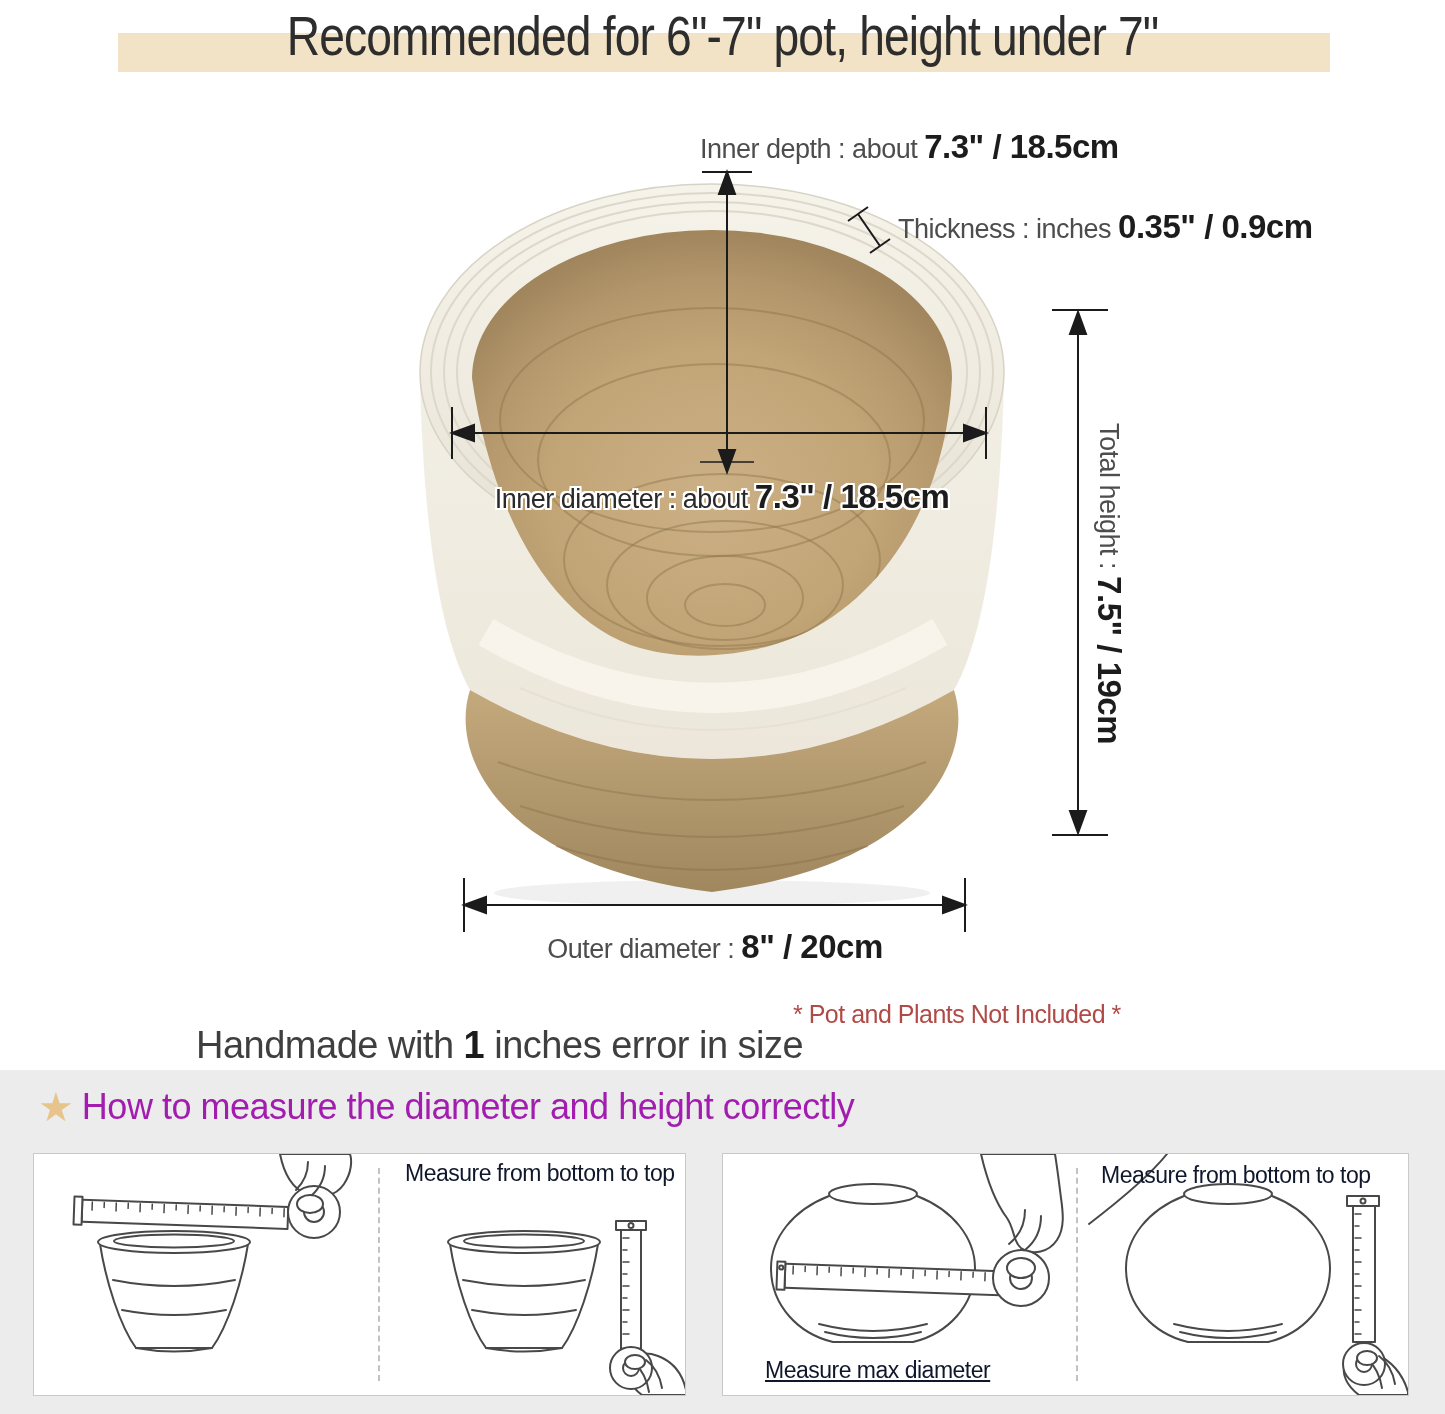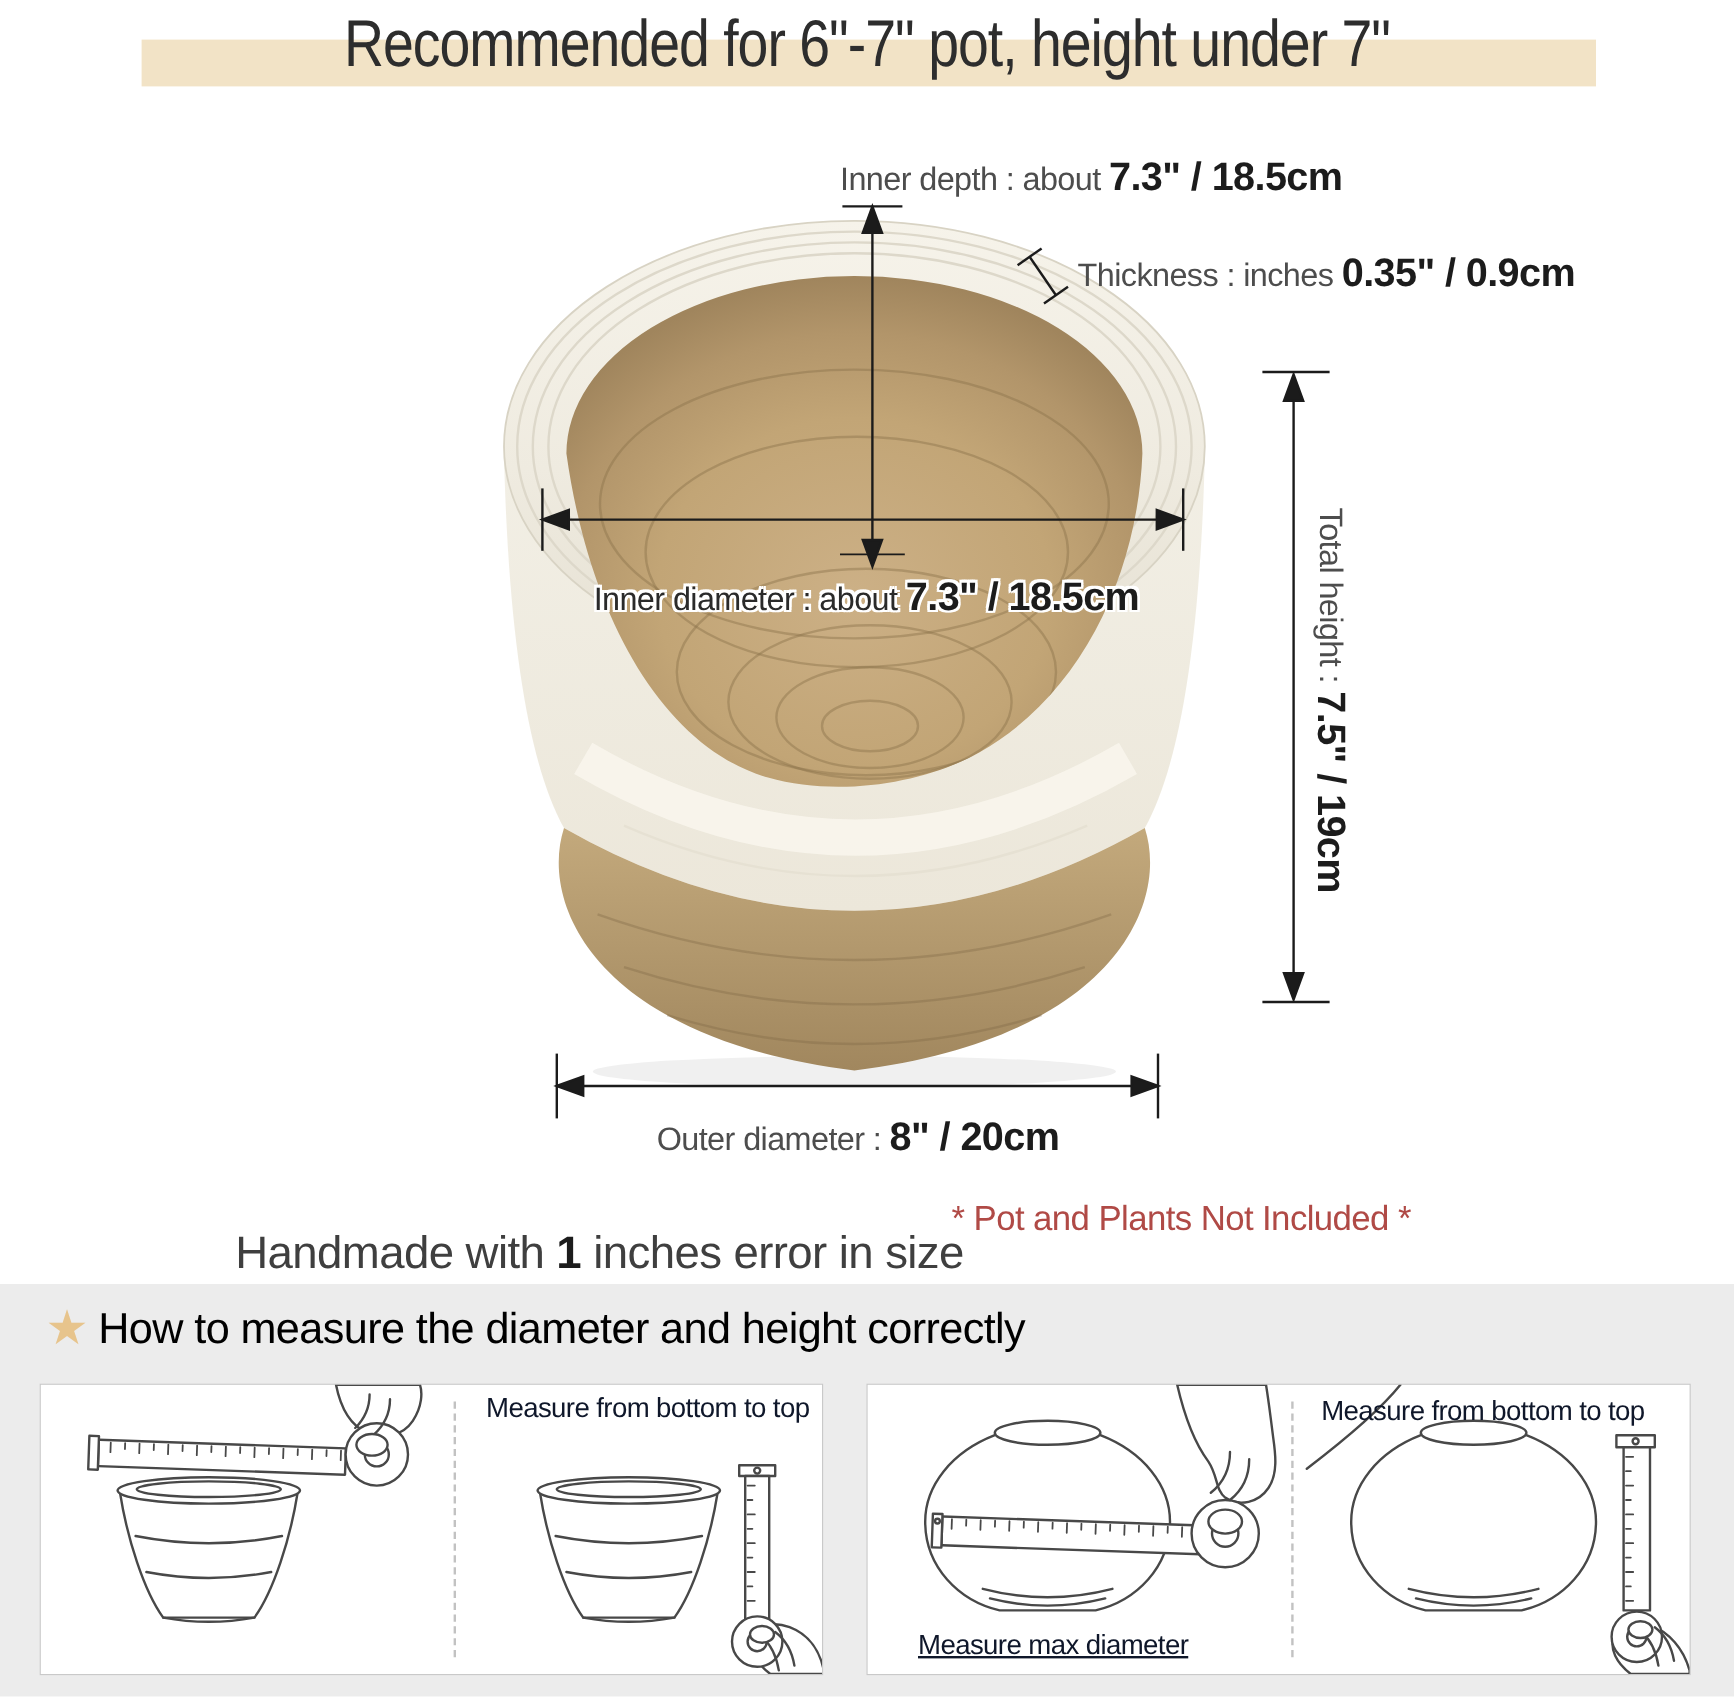--- a/index.html
+++ b/index.html
@@ -23,28 +23,28 @@
   .lbl-inner-diameter{left:430px;top:478px;width:584px;text-align:center;color:#2a2a2a;
      text-shadow:-2px 0 0 #fff,2px 0 0 #fff,0 -2px 0 #fff,0 2px 0 #fff,
                  -2px -2px 0 #fff,2px 2px 0 #fff,-2px 2px 0 #fff,2px -2px 0 #fff;}
   .lbl-total-height{left:1090px;top:423px;writing-mode:vertical-rl;}
   .lbl-outer-diameter{left:430px;top:928px;width:570px;text-align:center;}
 
   
   .note-handmade{position:absolute;left:196px;top:1024px;font-size:38px;color:#3f3f3f;
                  letter-spacing:-0.5px;white-space:nowrap;}
   .note-handmade .num{font-weight:bold;color:#1c1c1c;}
-  .note-red{position:absolute;left:793px;top:1000px;font-size:29px;color:#b04a46;
+  .note-red{position:absolute;left:793px;top:1000px;font-size:25px;color:#b04a46;
             letter-spacing:-0.5px;white-space:nowrap;}
 
   
   .guide{position:absolute;left:0;top:1070px;width:1445px;height:344px;background:#ececec;}
   .guide-header{position:absolute;left:38px;top:16px;display:flex;align-items:center;}
   .guide-star{font-size:40px;color:#e7c48c;margin-right:8px;line-height:1;}
-  .guide-heading{font-size:36px;color:#000000;letter-spacing:-0.5px;white-space:nowrap;}
+  .guide-heading{font-size:36px;color:#a21caf;letter-spacing:-0.5px;white-space:nowrap;}
   .panel{position:absolute;top:83px;height:243px;background:#fff;border:1px solid #c9c9c9;
          box-sizing:border-box;}
   .panel-1{left:33px;width:653px;}
   .panel-2{left:722px;width:687px;}
   .divider{position:absolute;top:14px;bottom:14px;border-left:2px dashed #c2c2c2;}
   .panel-1 .divider{left:344px;}
   .panel-2 .divider{left:353px;}
   .caption{position:absolute;font-size:23px;color:#0f172a;letter-spacing:-0.5px;white-space:nowrap;}
   .p1-bottom{left:34px;top:205px;}
   .p1-top{left:371px;top:6px;}

